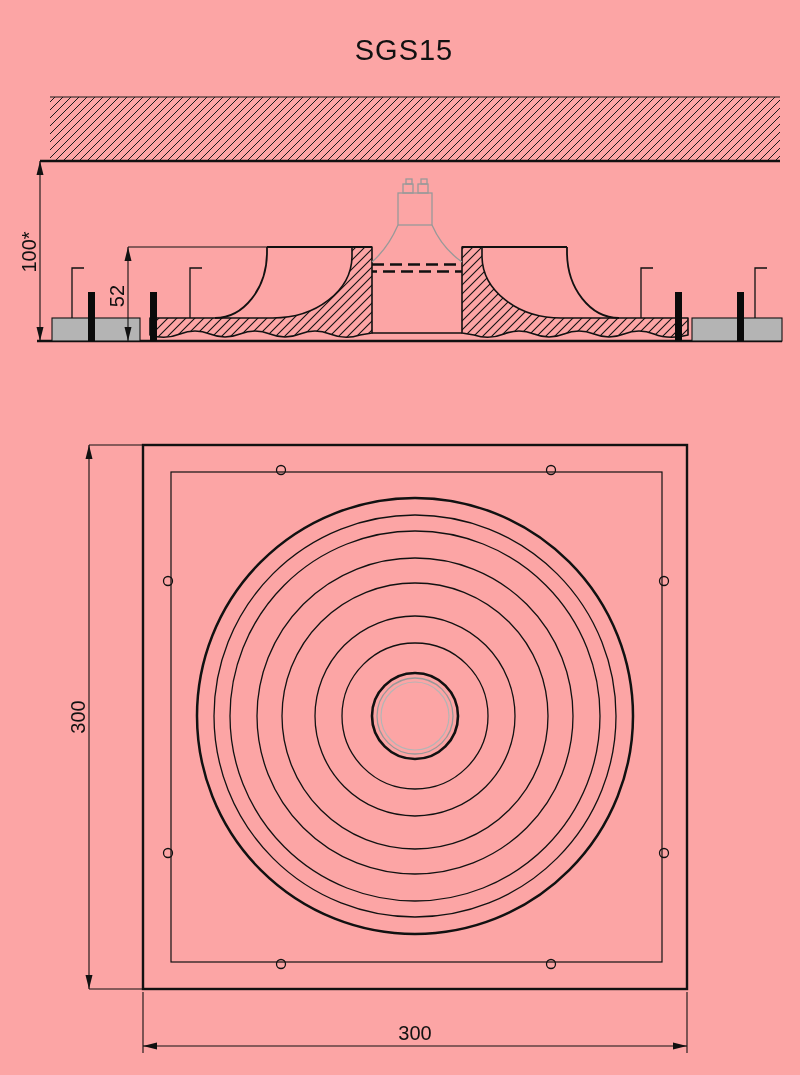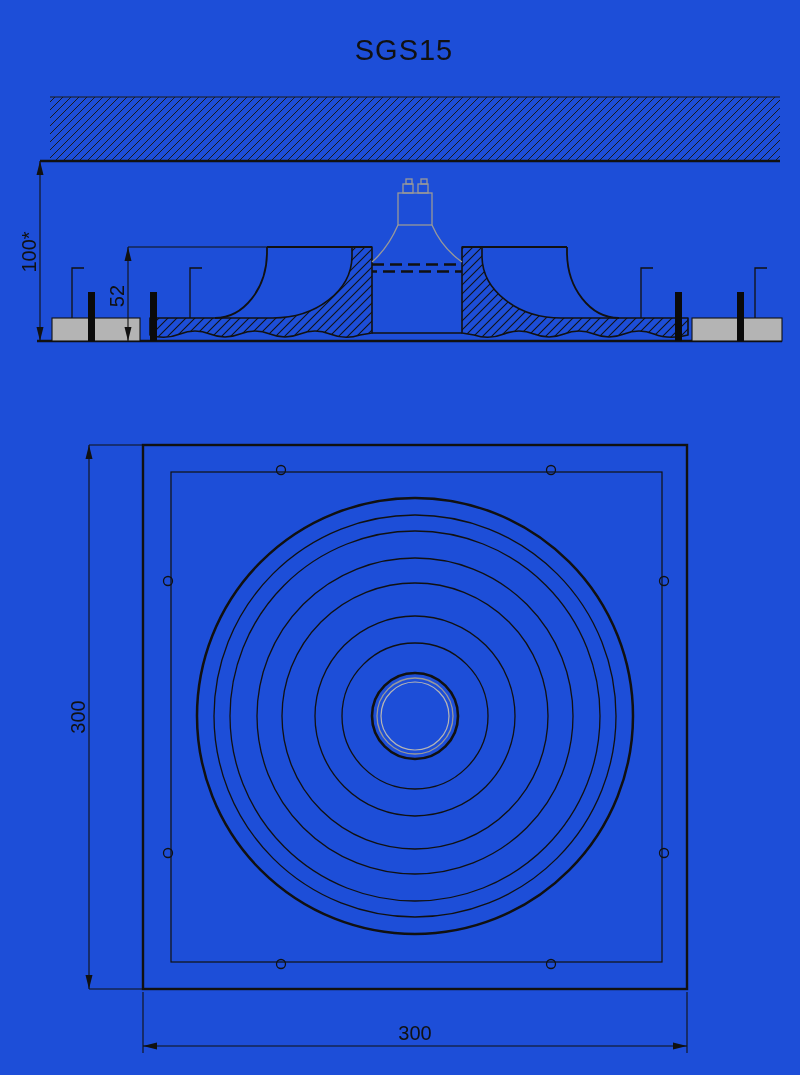--- a/index.html
+++ b/index.html
@@ -4,21 +4,21 @@
 <style>
   html, body {
     margin: 0;
     padding: 0;
     background: #ffffff;
   }
   .page {
     position: relative;
     width: 800px;
     height: 1075px;
-    background: #1d4ed8;
+    background: #fca5a5;
     font-family: "Liberation Sans", sans-serif;
   }
   svg { display: block; }
   text {
     font-family: "Liberation Sans", sans-serif;
     fill: #111111;
   }
   .title-text { font-size: 29px; letter-spacing: 1px; }
   .dim-text  { font-size: 20px; }
 </style>

